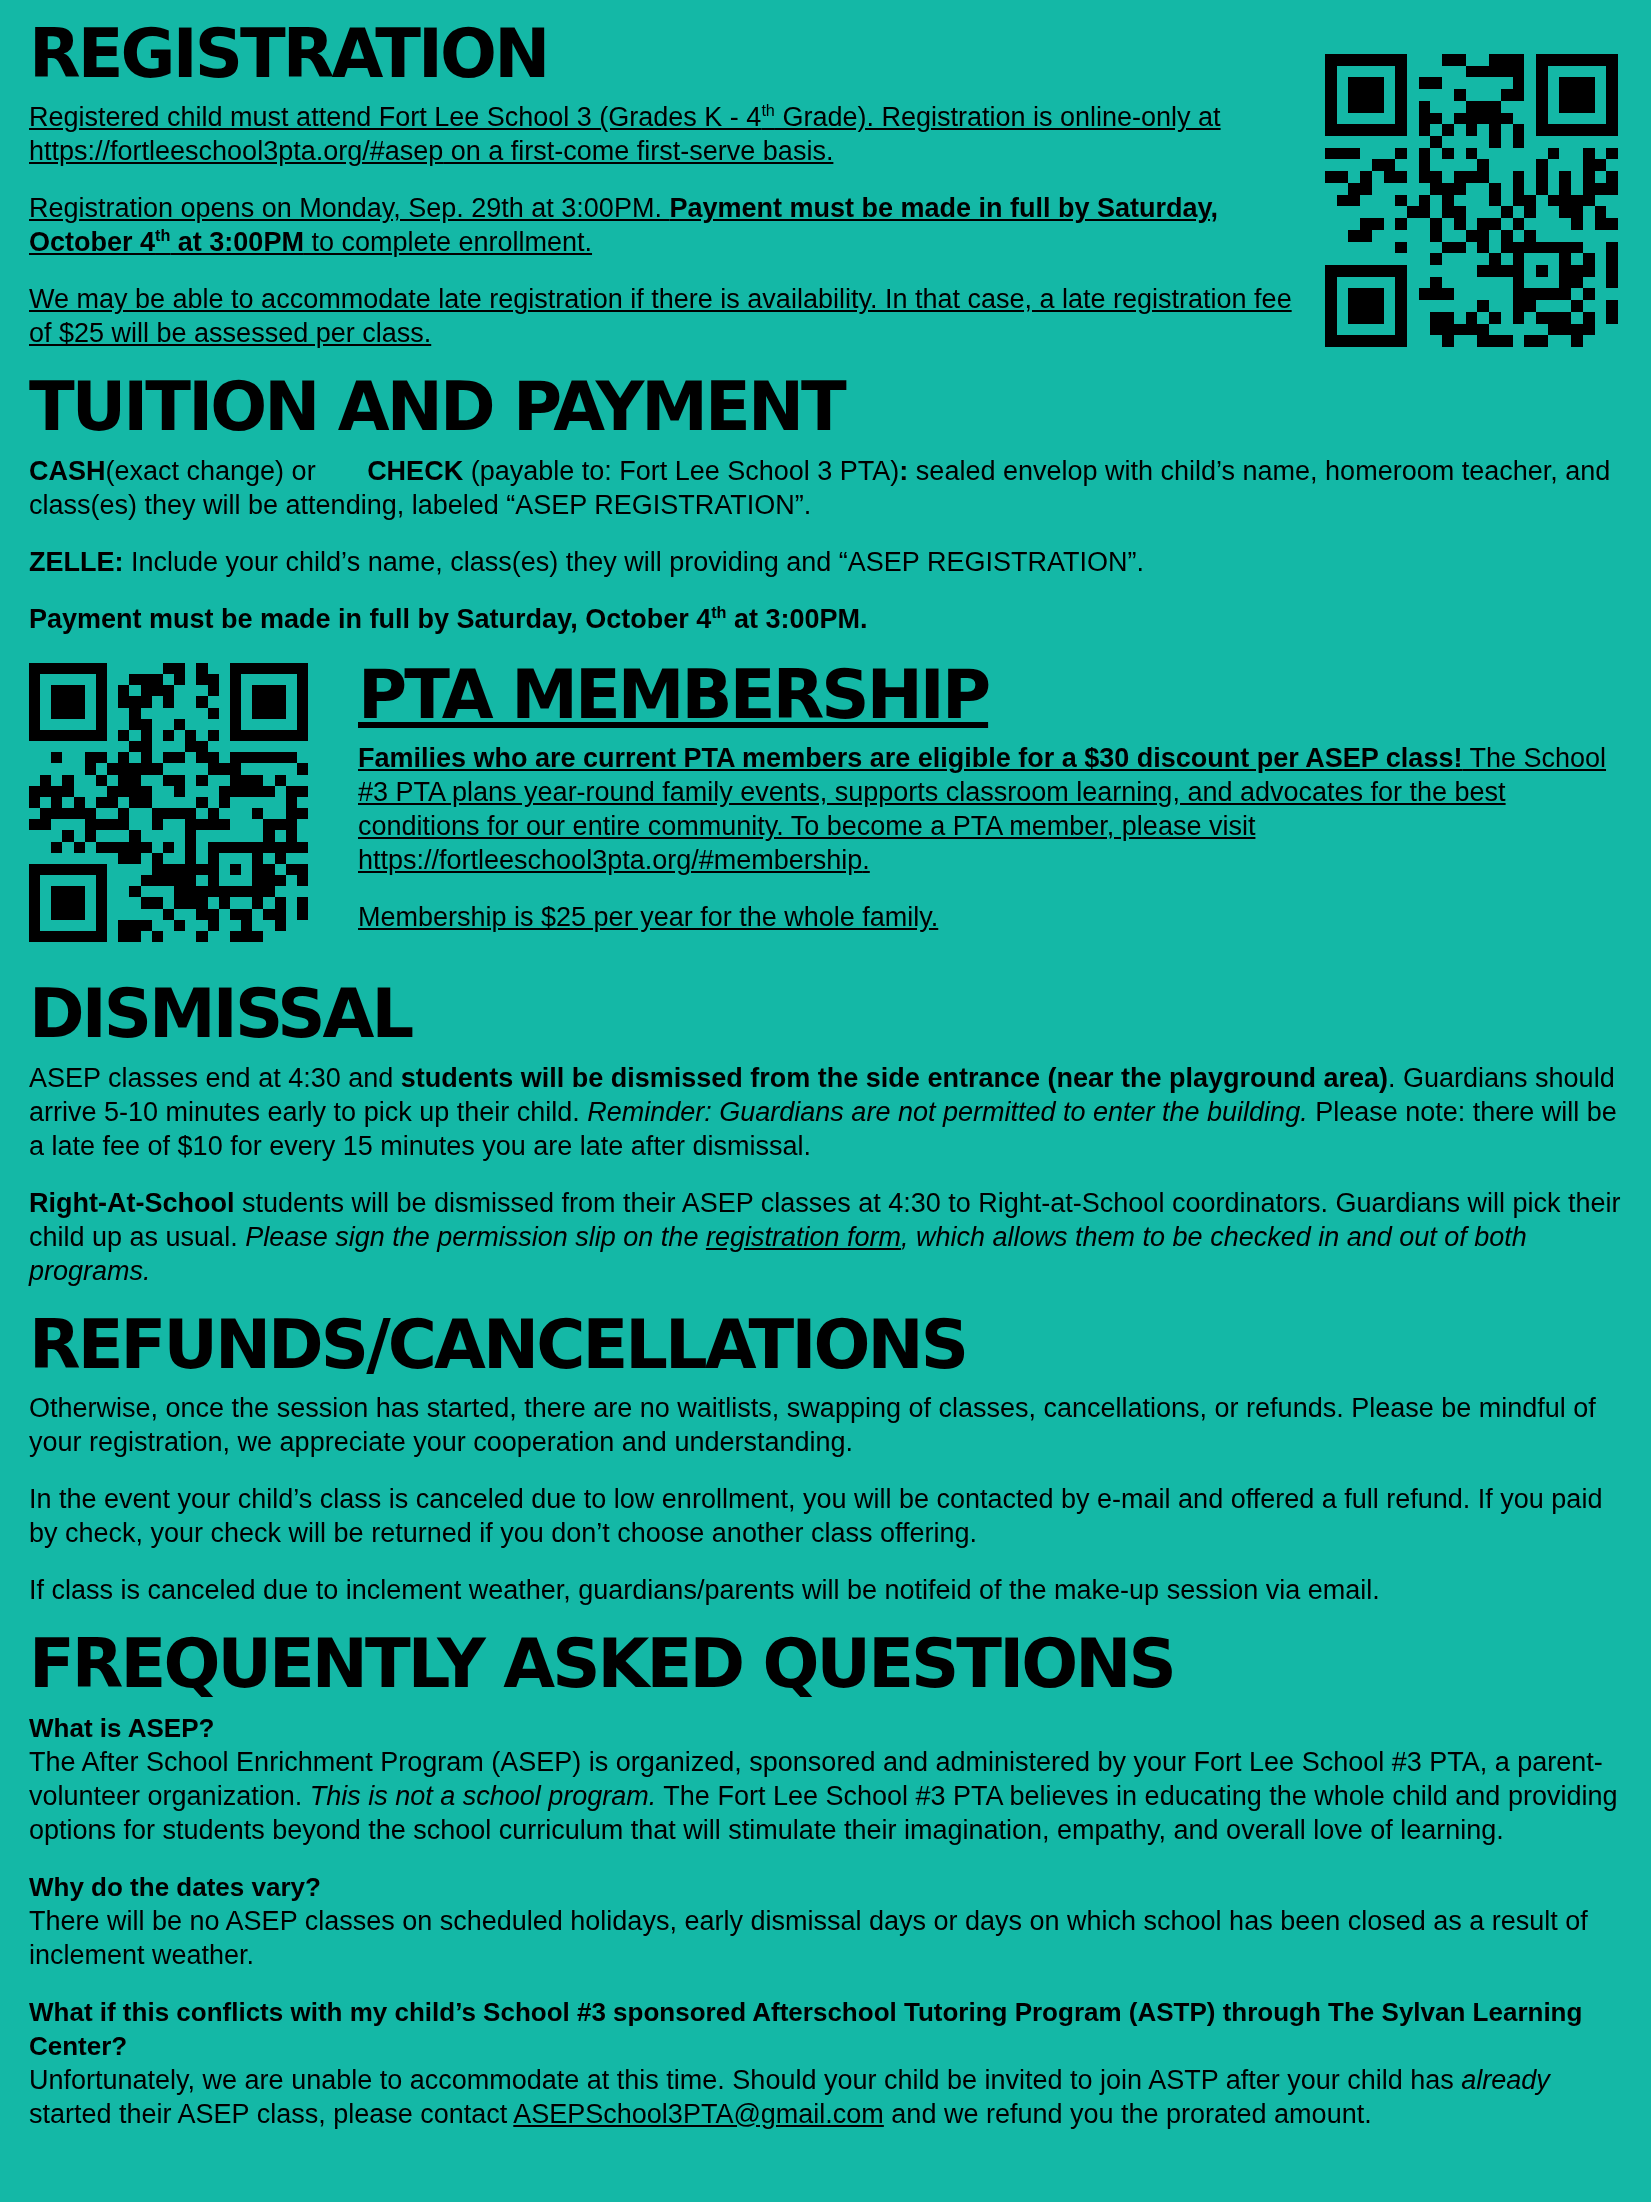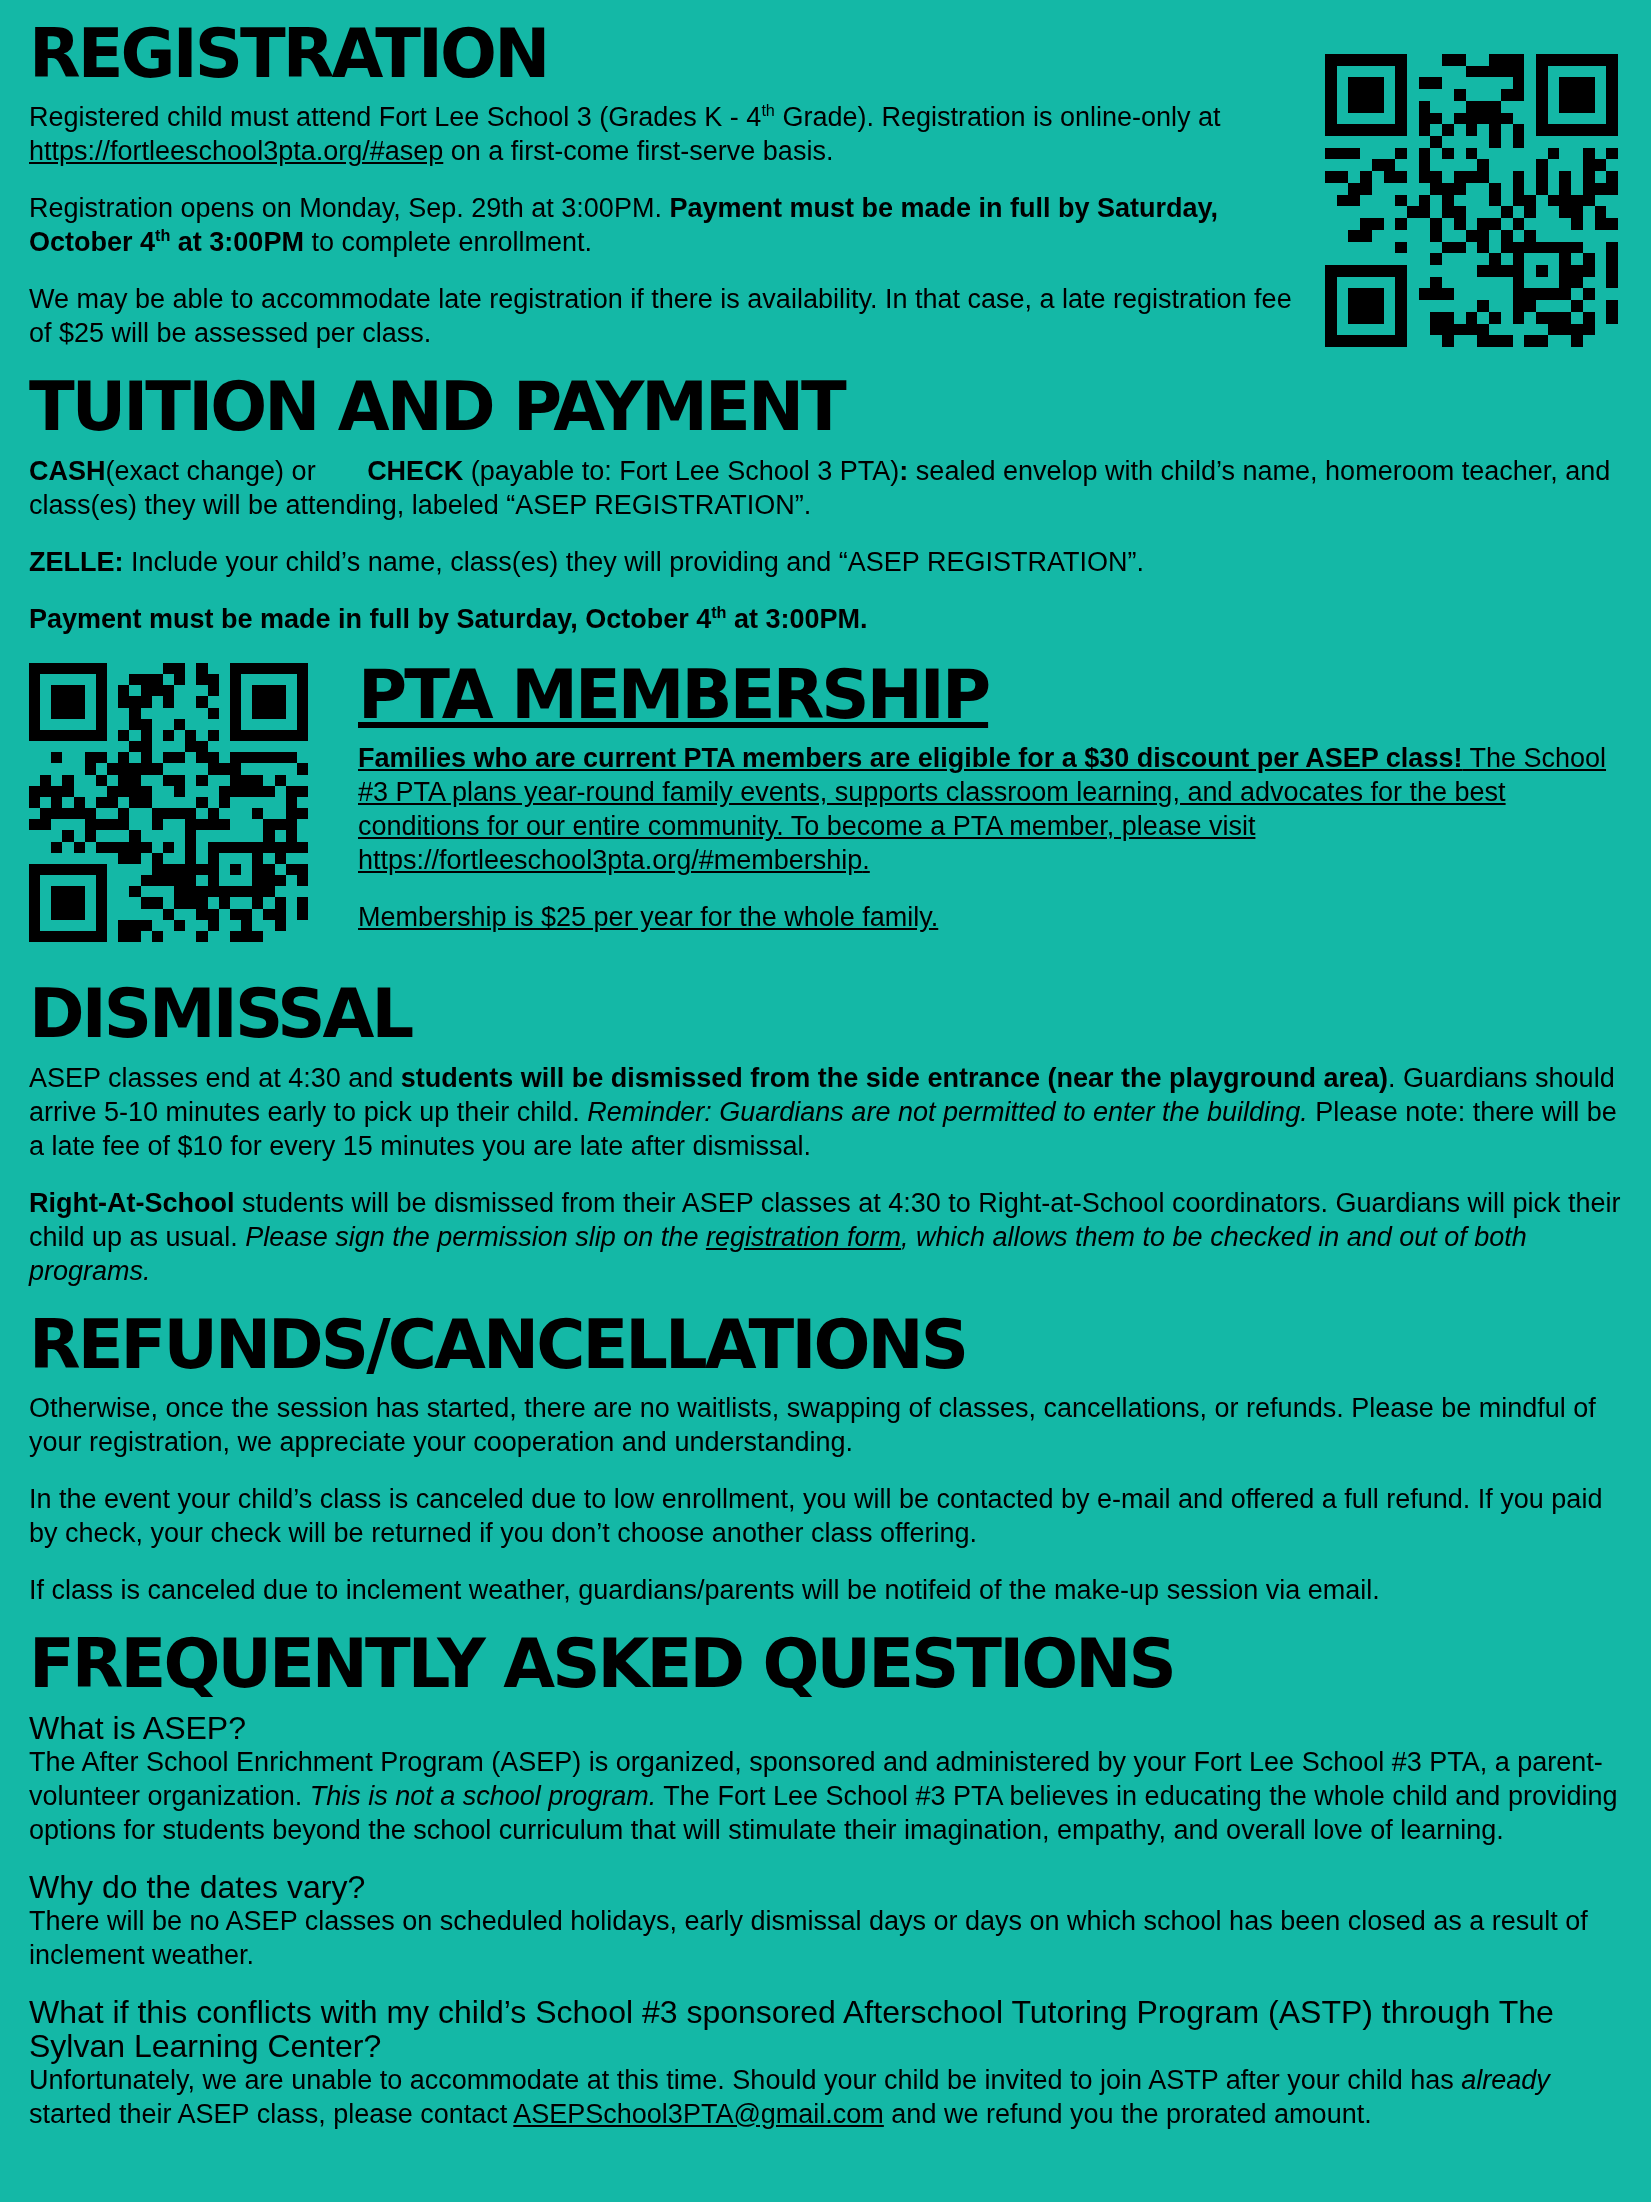--- a/index.html
+++ b/index.html
@@ -24,21 +24,21 @@
     color: #000000;
     white-space: nowrap;
   }
   p.body {
     font-size: 27px;
     line-height: 34px;
     margin: 0 0 23px 0;
     color: #000000;
   }
   p.body sup { font-size: 60%; line-height: 0; vertical-align: super; }
-  .narrow { max-width: 1281px; }
+  .narrow { max-width: 1281px; text-decoration: underline; }
   .qr-topright {
     position: absolute;
     top: 54px;
     right: 34px;
     width: 293px;
     height: 293px;
   }
   .pta-row {
     display: flex;
     align-items: flex-start;
@@ -48,23 +48,23 @@
   }
   .qr-left {
     flex: none;
     width: 279px;
     height: 279px;
     margin-top: 3.8px;
   }
   .pta-text { flex: 1; min-width: 0; }
   .qr-box svg { display:block; width:100%; height:100%; }
   .faq-q {
-    font-size: 32px;
+    font-size: 26px;
     line-height: 34px;
-    font-weight: 400;
+    font-weight: 700;
     margin: 5.7px 0 0 0;
   }
   .faq-a { margin: 0 0 0 0; }
   .mb0 { margin-bottom: 0; }
 </style>
 </head>
 <body>
 
 <div class="page">
 

